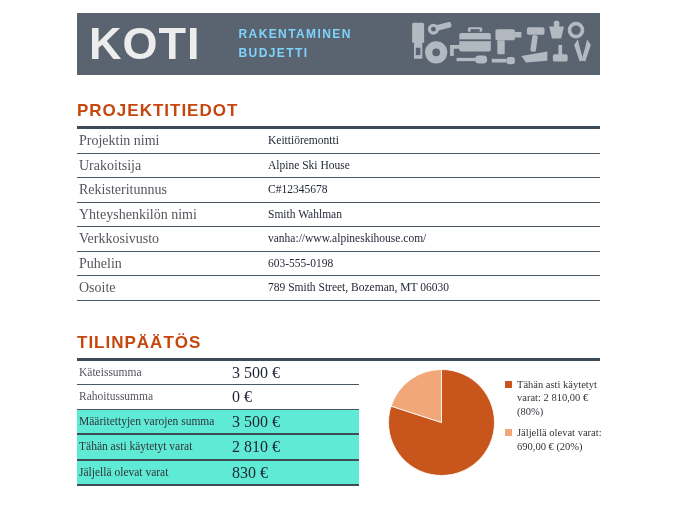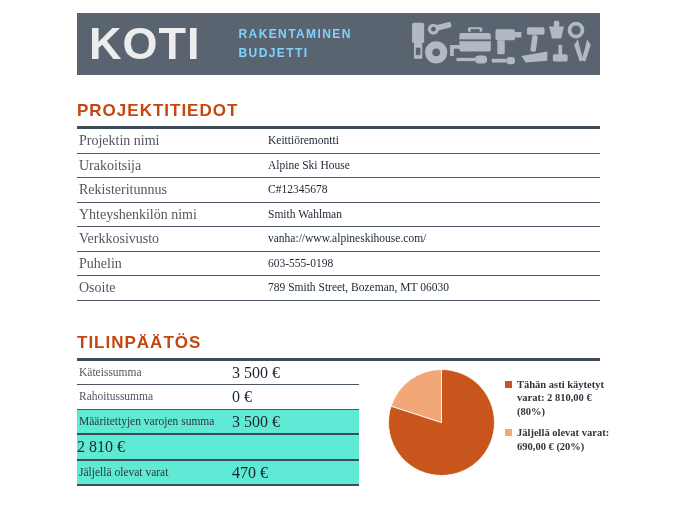--- a/index.html
+++ b/index.html
@@ -34,21 +34,21 @@
   .frow{display:flex;padding:5px 0;border-bottom:1px solid #4a5663;}
   .frow.hl{background:#5eead4;border-bottom:2px solid #3e4b58;}
   .flabel{width:155px;box-sizing:border-box;padding-left:2px;color:#55565e;
         font-size:11.5px;line-height:13.5px;flex:none;}
   .frow.hl .flabel{color:#33343c;}
   .fvalue{flex:1;color:#1f2433;font-size:16px;line-height:13.5px;}
 
   
   .chart{flex:1;display:flex;padding-left:26px;}
   .pie-wrap{margin-top:5px;flex:none;}
-  .legend{margin-top:17px;margin-left:7px;width:108px;font-weight:bold;}
+  .legend{margin-top:17px;margin-left:7px;width:108px;}
   .legend-item{display:flex;margin-bottom:7px;}
   .swatch{width:7px;height:7px;margin:3px 5px 0 0;flex:none;background:#c8551b;}
   .legend-text{font-size:10.5px;line-height:1.33;color:#33343c;}
 </style>
 </head>
 <body>
 
 <div class="page">
   <div class="content">
 
@@ -155,25 +155,26 @@
           </div>
           <div class="frow">
             <div class="flabel">Rahoitussumma</div>
             <div class="fvalue">0 €</div>
           </div>
           <div class="frow hl">
             <div class="flabel">Määritettyjen varojen summa</div>
             <div class="fvalue">3 500 €</div>
           </div>
           <div class="frow hl">
+            <div class="flabel">Tähän asti käytetyt varat</div>
             <div class="fvalue">2 810 €</div>
           </div>
           <div class="frow hl">
             <div class="flabel">Jäljellä olevat varat</div>
-            <div class="fvalue">470 €</div>
+            <div class="fvalue">830 €</div>
           </div>
         </div>
 
         <div class="chart">
           <div class="pie-wrap">
             <svg width="113" height="113" viewBox="0 0 113 113">
                 <path d="M 56.5 56.5 L 56.50 3.50 A 53 53 0 1 1 6.09 40.12 Z" fill="#c8551b" stroke="#ffffff" stroke-width="0.8"></path>
                 <path d="M 56.5 56.5 L 6.09 40.12 A 53 53 0 0 1 56.50 3.50 Z" fill="#f2a779" stroke="#ffffff" stroke-width="0.8"></path>
               </svg>
           </div>

